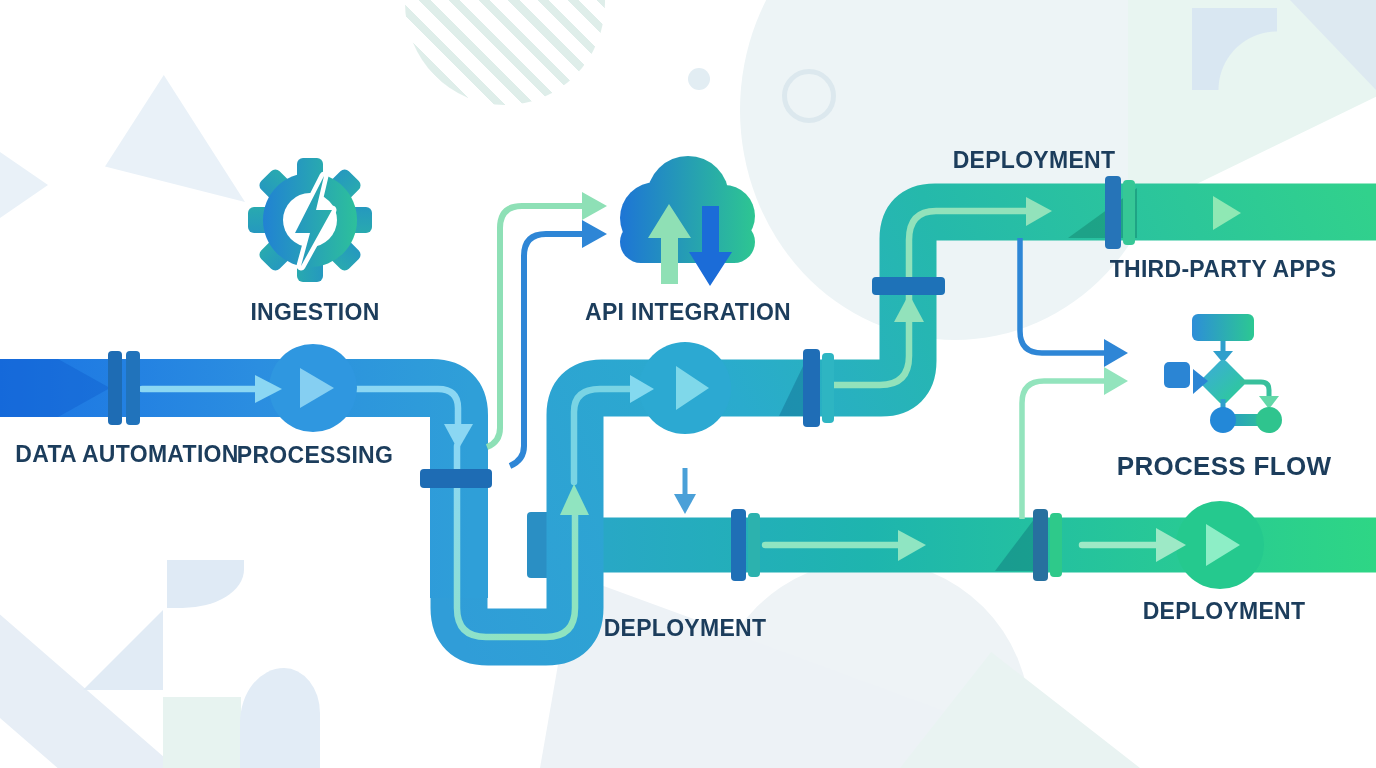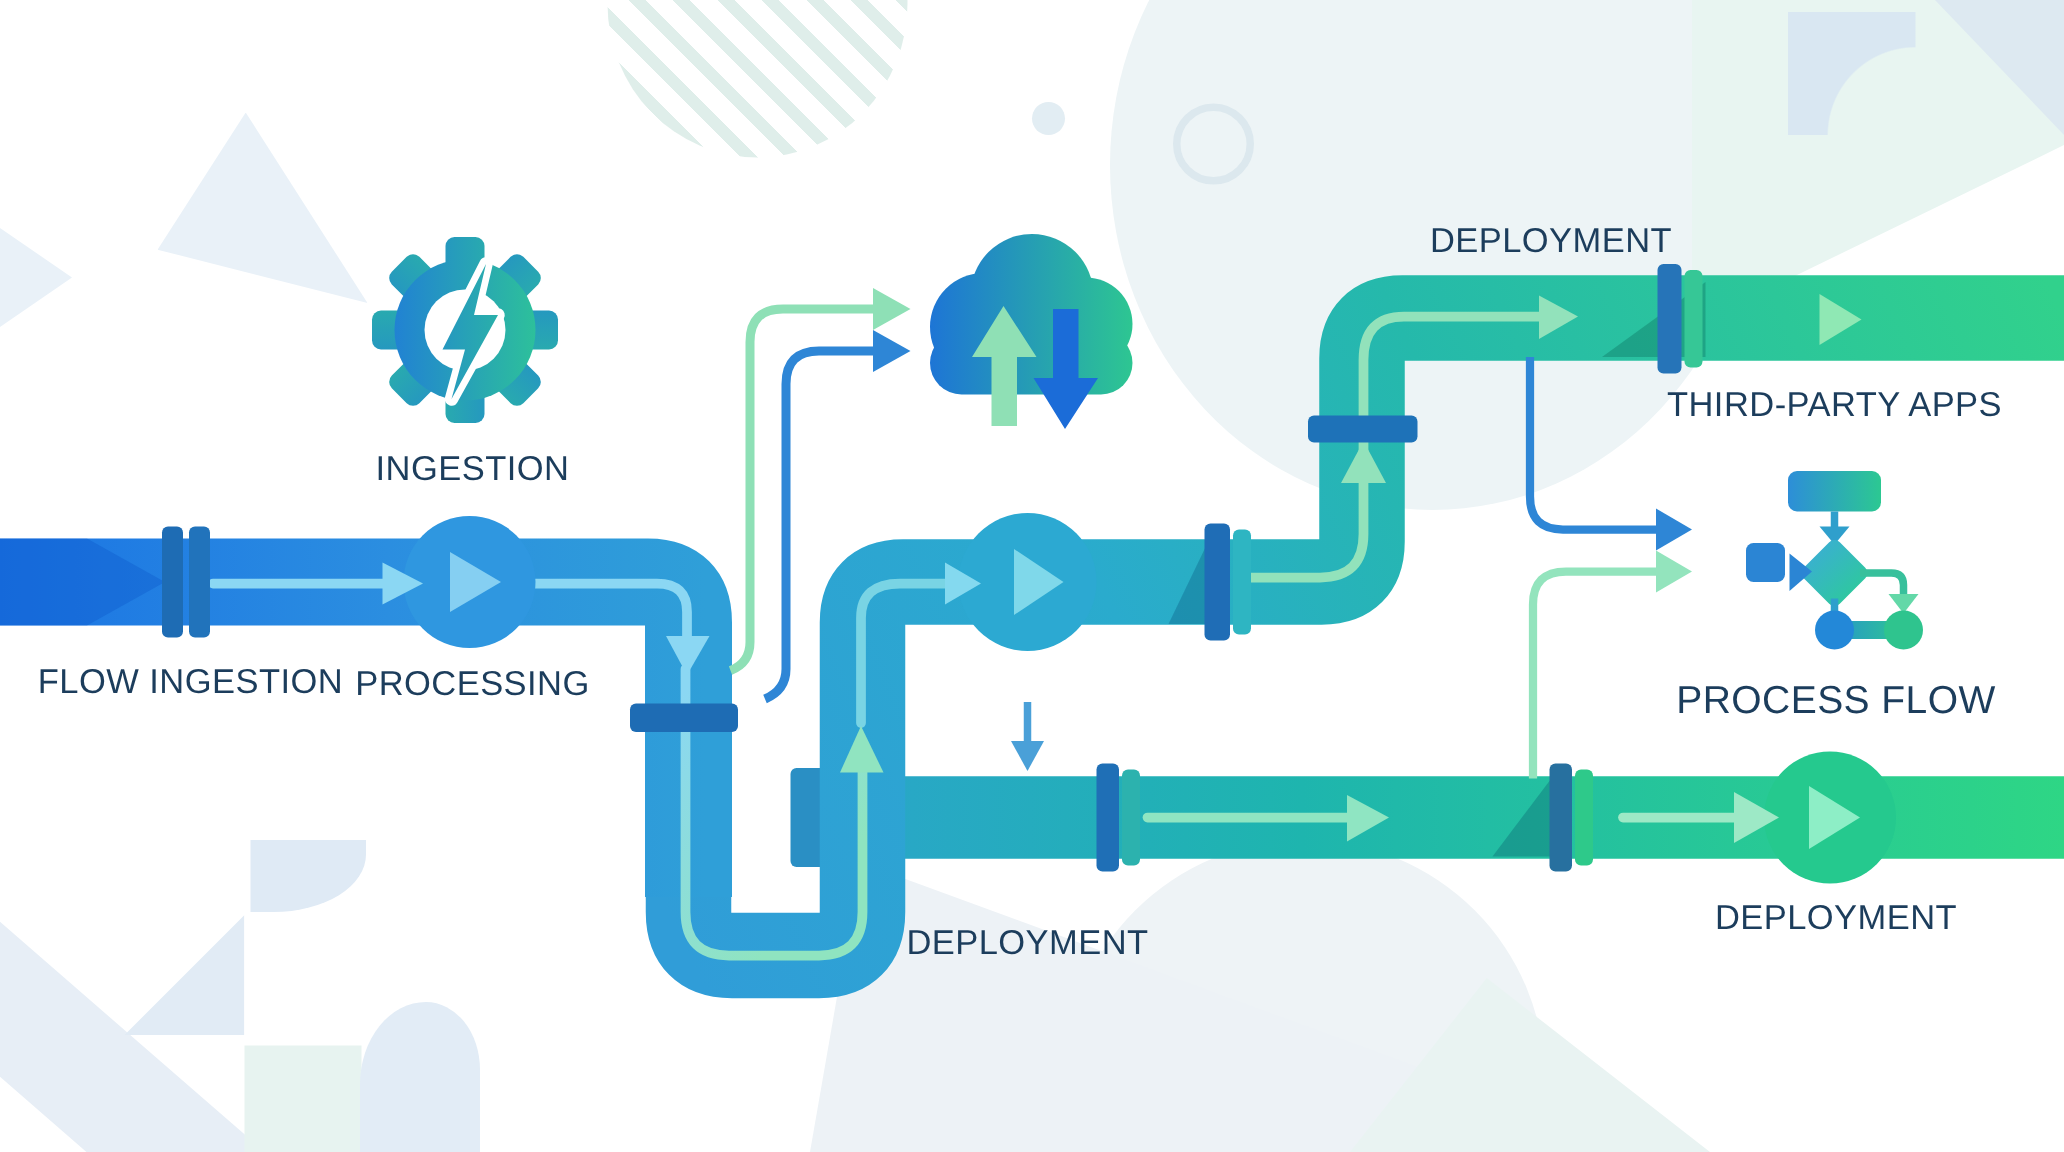--- a/index.html
+++ b/index.html
@@ -29,21 +29,21 @@
     clip-path:polygon(100% 0,100% 100%,0 100%);}
   .bl-mintsq{left:163px;top:697px;width:78px;height:71px;background:#e7f3f0;}
   .bl-wave{left:240px;top:668px;width:80px;height:100px;background:#e2ecf6;
     border-radius:55% 45% 0 0;}
   .bm-circle{left:710px;top:560px;width:320px;height:320px;border-radius:50%;background:#eef3f6;}
   .bm-wedge{left:540px;top:575px;width:560px;height:193px;background:#edf2f6;
     clip-path:polygon(6% 0,100% 100%,0 100%);}
   .br-wedge{left:900px;top:652px;width:240px;height:116px;background:#e9f3f2;
     clip-path:polygon(38% 0,100% 100%,0 100%);}
   .pipes{position:absolute;left:0;top:0;}
-  .lbl{position:absolute;font-weight:400;font-size:23px;line-height:1;color:#1c3d5c;
+  .lbl{position:absolute;font-weight:700;font-size:23px;line-height:1;color:#1c3d5c;
        letter-spacing:.3px;white-space:nowrap;transform:translateX(-50%);}
   .lbl-big{font-size:26px;}
 </style>
 </head>
 <body>
 
 <div class="stage">
 
   <div class="deco striped-circle"></div>
   <div class="deco dot"></div>
@@ -232,21 +232,22 @@
       <polygon points="1193,369 1193,394 1208,381" fill="#2b85d4"></polygon>
       <path d="M 1240 382 H 1261 Q 1269 382 1269 390 V 397" stroke="#38c09c" stroke-width="5" fill="none"></path>
       <polygon points="1259,396 1279,396 1269,409" fill="#63d8a8"></polygon>
       <path d="M 1223 399 V 408" stroke="#2f9fcc" stroke-width="5" fill="none"></path>
       <rect x="1223" y="414" width="46" height="12" fill="url(#gPFbar)"></rect>
       <circle cx="1223" cy="420" r="13" fill="#2388d8"></circle>
       <circle cx="1269" cy="420" r="13" fill="#2fc48e"></circle>
     </g>
   </svg>
 
-  <div class="lbl" style="left:127px;top:443px">FLOW INGESTION</div>
+  <div class="lbl" style="left:127px;top:443px">DATA AUTOMATION</div>
   <div class="lbl" style="left:315px;top:444px">PROCESSING</div>
   <div class="lbl" style="left:315px;top:301px">INGESTION</div>
+  <div class="lbl" style="left:688px;top:301px">API INTEGRATION</div>
   <div class="lbl" style="left:1034px;top:149px">DEPLOYMENT</div>
   <div class="lbl lbl-big" style="left:1224px;top:453px">PROCESS FLOW</div>
   <div class="lbl" style="left:1223px;top:258px">THIRD-PARTY APPS</div>
   <div class="lbl" style="left:685px;top:617px">DEPLOYMENT</div>
   <div class="lbl" style="left:1224px;top:600px">DEPLOYMENT</div>
 </div>
 
 </body></html>

